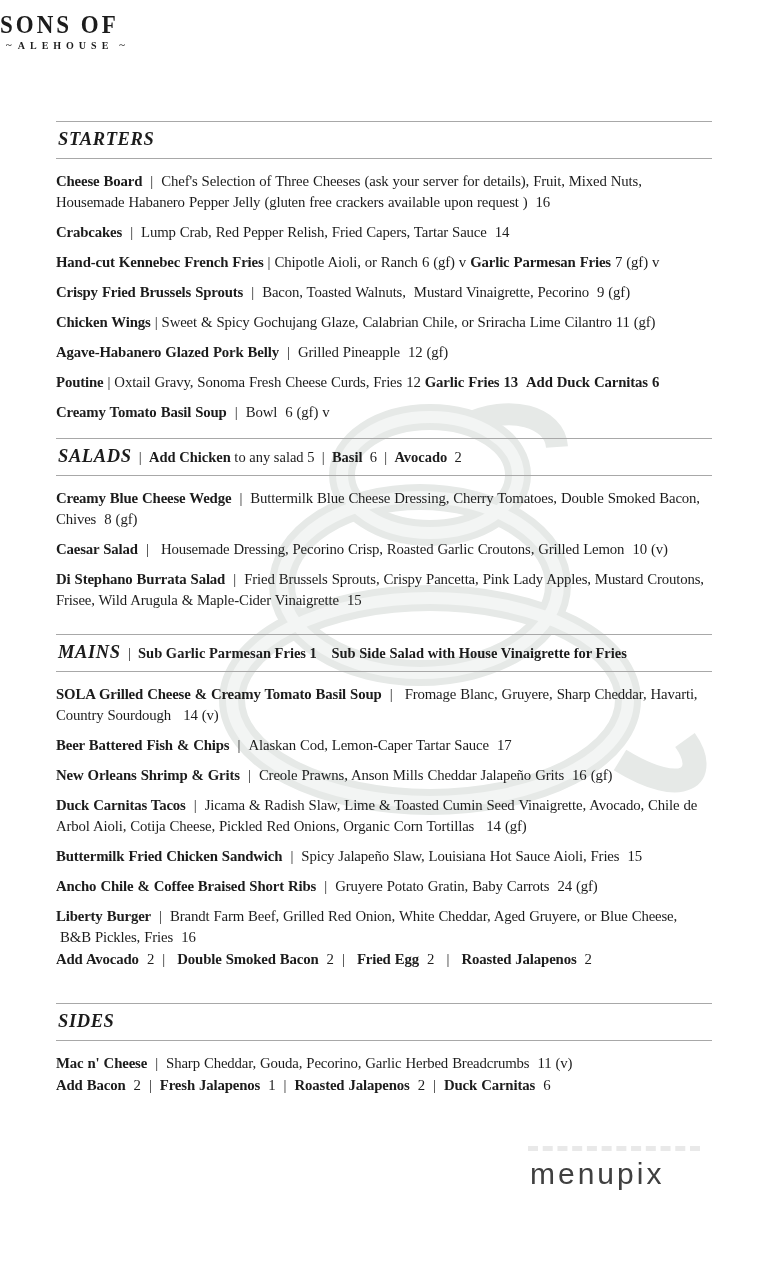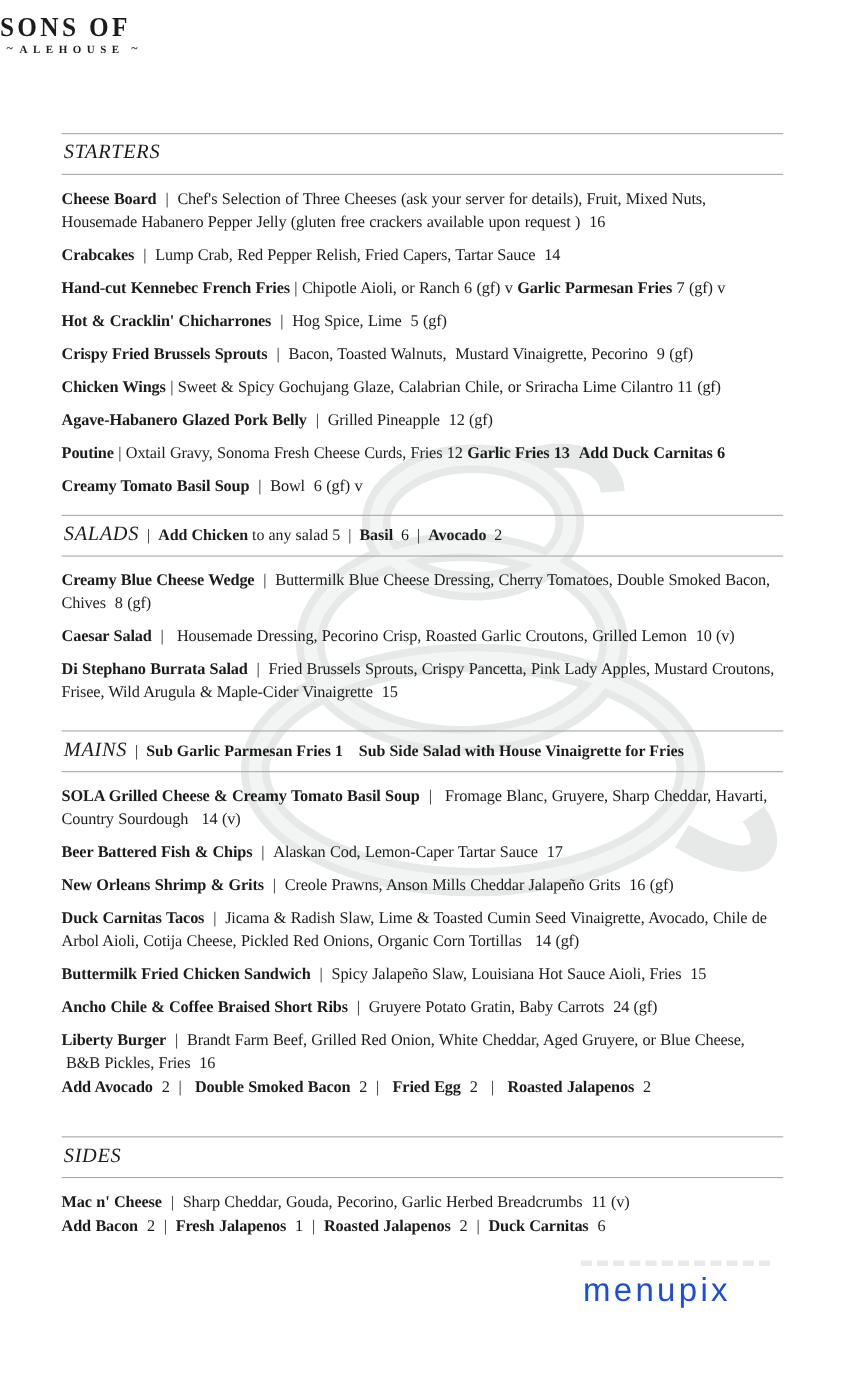--- a/index.html
+++ b/index.html
@@ -23,39 +23,39 @@
   .logo-sub{font-size:10px;font-weight:bold;letter-spacing:5px;margin-top:1px;}
   .flourish{color:#444;font-size:11px;letter-spacing:0;margin:0 6px;vertical-align:1px;}
 
   
   .content{position:relative;z-index:1;margin:0 56px;width:656px;}
   .section-head{
     border-top:1px solid #a8a8a8;border-bottom:1px solid #a8a8a8;
     padding:7px 2px 8px;white-space:nowrap;
     font-size:14.5px;line-height:20px;
   }
-  .section-title{font-style:italic;font-weight:normal;font-size:18.5px;letter-spacing:0.6px;}
+  .section-title{font-style:italic;font-weight:bold;font-size:18.5px;letter-spacing:0.6px;}
   #section-starters .section-head{margin-top:4px;}
   #section-salads  .section-head{margin-top:15px;}
   #section-mains   .section-head{margin-top:23px;}
   #section-sides   .section-head{margin-top:33px;}
 
   .item{margin:9px 0 0;font-size:14.8px;line-height:21px;letter-spacing:-0.15px;word-spacing:0.5px;}
   .section .item:first-of-type{margin-top:12px;}
   .item.attached{margin-top:1px;}
   .seg-b{font-weight:bold;}
   .seg-r{font-weight:normal;}
 
   
   .footer{position:absolute;left:528px;top:1146px;z-index:1;}
   .footer-dashes{width:172px;border-top:5px dashed #e9e9e9;}
   .menupix{
     margin-top:6px;margin-left:2px;
     font-family:"Liberation Sans","DejaVu Sans",sans-serif;
-    font-size:30px;font-weight:normal;color:#1d4ed8;letter-spacing:3px;
+    font-size:30px;font-weight:normal;color:#404040;letter-spacing:3px;
   }
 </style>
 </head>
 <body>
 
 <div class="page">
 
   <svg class="watermark-snake" width="560" height="460" viewBox="0 0 560 460" fill="none">
     <ellipse cx="265" cy="120" rx="88" ry="58" stroke="#e6e9e7" stroke-width="26"></ellipse>
     <ellipse cx="255" cy="230" rx="138" ry="88" stroke="#e6e9e7" stroke-width="26"></ellipse>
@@ -71,21 +71,20 @@
     <div class="logo-top">SONS OF</div>
     <div class="logo-sub"><span class="flourish">~</span><span>ALEHOUSE</span><span class="flourish">~</span></div>
   </header>
 
   <main class="content">
       <section class="section" id="section-starters">
         <div class="section-head"><span class="section-title">STARTERS</span></div>
         <p class="item"><span class="seg-b">Cheese Board</span><span class="seg-r"> &nbsp;| &nbsp;Chef's Selection of Three Cheeses (ask your server for details), Fruit, Mixed Nuts, Housemade Habanero Pepper Jelly (gluten free crackers available upon request ) &nbsp;16</span></p>
         <p class="item"><span class="seg-b">Crabcakes</span><span class="seg-r"> &nbsp;| &nbsp;Lump Crab, Red Pepper Relish, Fried Capers, Tartar Sauce &nbsp;14</span></p>
         <p class="item"><span class="seg-b">Hand-cut Kennebec French Fries</span><span class="seg-r"> | Chipotle Aioli, or Ranch 6 (gf) v </span><span class="seg-b">Garlic Parmesan Fries</span><span class="seg-r"> 7 (gf) v</span></p>
-        <p class="item"><span class="seg-b">Hot &amp; Cracklin' Chicharrones</span><span class="seg-r"> &nbsp;| &nbsp;Hog Spice, Lime &nbsp;5 (gf)</span></p>
         <p class="item"><span class="seg-b">Crispy Fried Brussels Sprouts</span><span class="seg-r"> &nbsp;| &nbsp;Bacon, Toasted Walnuts, &nbsp;Mustard Vinaigrette, Pecorino &nbsp;9 (gf)</span></p>
         <p class="item"><span class="seg-b">Chicken Wings</span><span class="seg-r"> | Sweet &amp; Spicy Gochujang Glaze, Calabrian Chile, or Sriracha Lime Cilantro 11 (gf)</span></p>
         <p class="item"><span class="seg-b">Agave-Habanero Glazed Pork Belly</span><span class="seg-r"> &nbsp;| &nbsp;Grilled Pineapple &nbsp;12 (gf)</span></p>
         <p class="item"><span class="seg-b">Poutine</span><span class="seg-r"> | Oxtail Gravy, Sonoma Fresh Cheese Curds, Fries 12 </span><span class="seg-b">Garlic Fries 13 &nbsp;Add Duck Carnitas 6</span></p>
         <p class="item"><span class="seg-b">Creamy Tomato Basil Soup</span><span class="seg-r"> &nbsp;| &nbsp;Bowl &nbsp;6 (gf) v</span></p>
       </section>
       <section class="section" id="section-salads">
         <div class="section-head"><span class="section-title">SALADS</span><span class="seg-r"> &nbsp;| &nbsp;</span><span class="seg-b">Add Chicken</span><span class="seg-r"> to any salad 5 &nbsp;| &nbsp;</span><span class="seg-b">Basil</span><span class="seg-r"> &nbsp;6 &nbsp;| &nbsp;</span><span class="seg-b">Avocado</span><span class="seg-r"> &nbsp;2</span></div>
         <p class="item"><span class="seg-b">Creamy Blue Cheese Wedge</span><span class="seg-r"> &nbsp;| &nbsp;Buttermilk Blue Cheese Dressing, Cherry Tomatoes, Double Smoked Bacon, Chives &nbsp;8 (gf)</span></p>
         <p class="item"><span class="seg-b">Caesar Salad</span><span class="seg-r"> &nbsp;| &nbsp; Housemade Dressing, Pecorino Crisp, Roasted Garlic Croutons, Grilled Lemon &nbsp;10 (v)</span></p>

